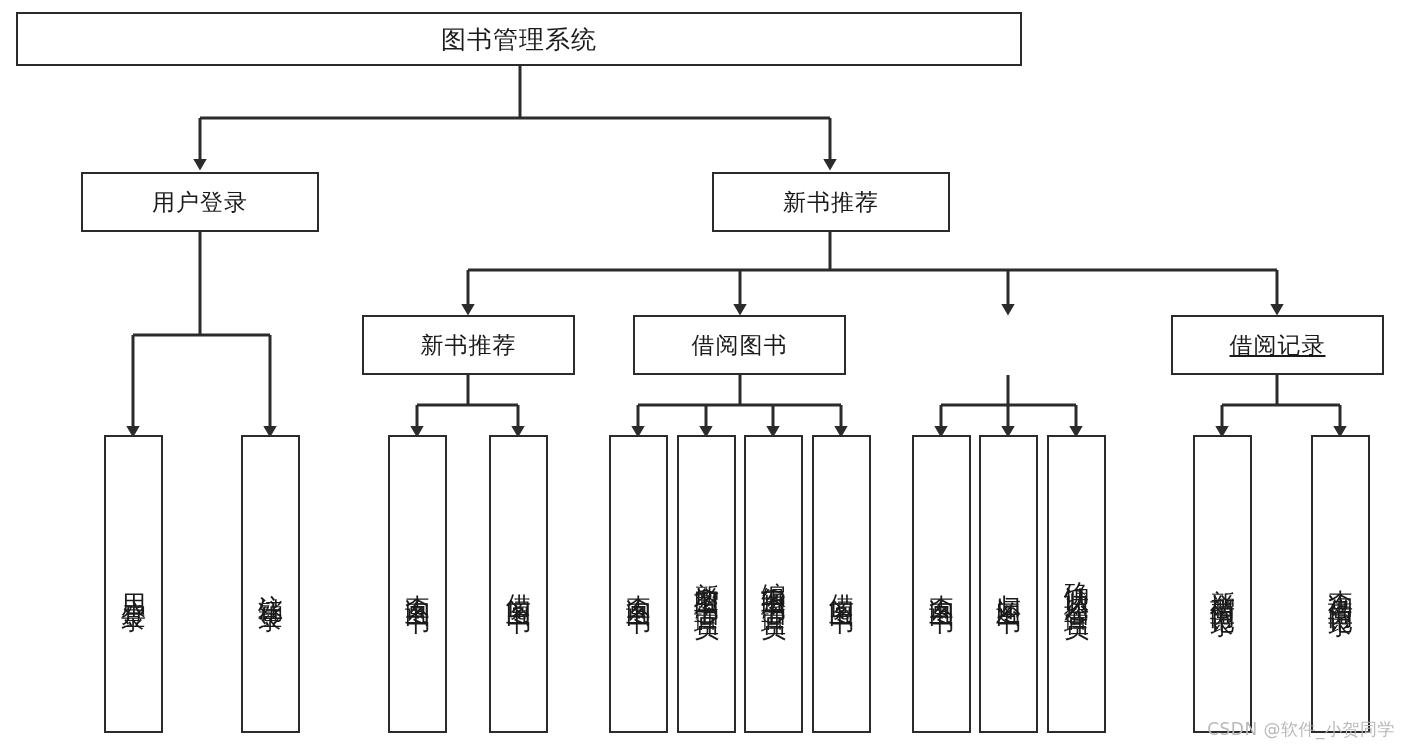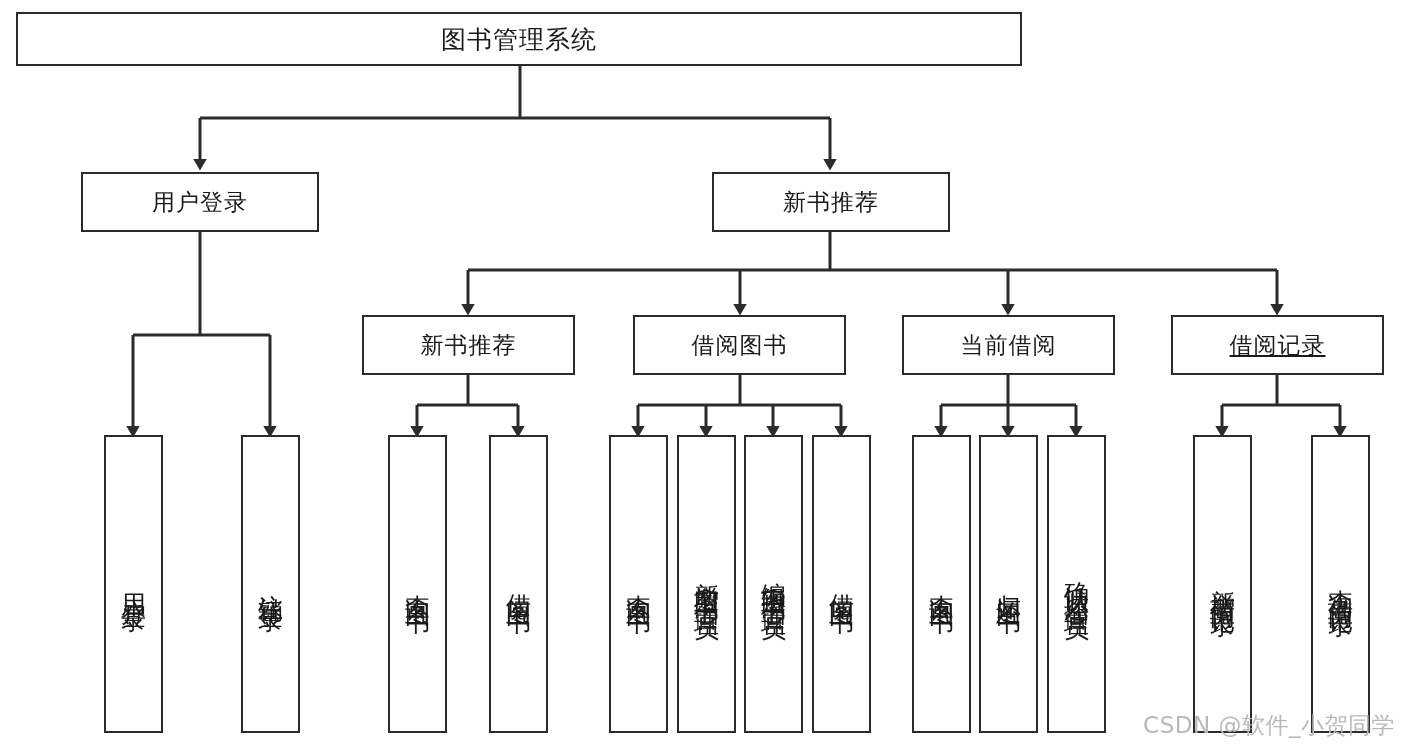--- a/index.html
+++ b/index.html
@@ -56,21 +56,21 @@
     top: 0;
     width: 1405px;
     height: 747px;
     z-index: 1;
     pointer-events: none;
   }
   .watermark {
     position: absolute;
     right: 10px;
     bottom: 6px;
-    font-size: 23px;
+    font-size: 17px;
     color: #b9b9b9;
     z-index: 5;
     white-space: nowrap;
     letter-spacing: 0.5px;
   }
 </style>
 </head>
 <body>
 
 <div id="canvas">
@@ -137,23 +137,20 @@
   <div class="node h-text" style="left:712px; top:172px; width:238px; height:60px;">
     <span>新书推荐</span>
   </div>
 
   <div class="node h-text" style="left:362px; top:315px; width:213px; height:60px;">
     <span>新书推荐</span>
   </div>
   <div class="node h-text" style="left:633px; top:315px; width:213px; height:60px;">
     <span>借阅图书</span>
   </div>
-  <div class="node h-text" style="left:902px; top:315px; width:213px; height:60px;">
-    <span>当前借阅</span>
-  </div>
   <div class="node h-text" style="left:1171px; top:315px; width:213px; height:60px;text-decoration:underline;">
     <span>借阅记录</span>
   </div>
 
   <div class="node v-text" style="left:104px; top:435px; width:59px; height:298px;">
     <span>用户登录</span>
   </div>
   <div class="node v-text" style="left:241px; top:435px; width:59px; height:298px;">
     <span>注销登录</span>
   </div>

